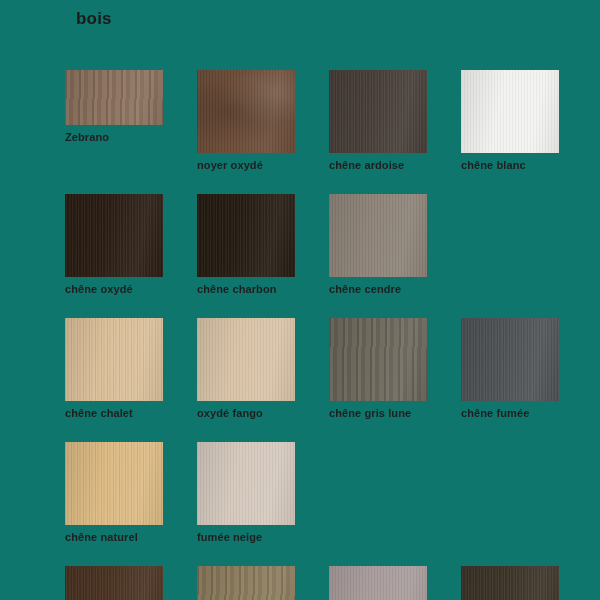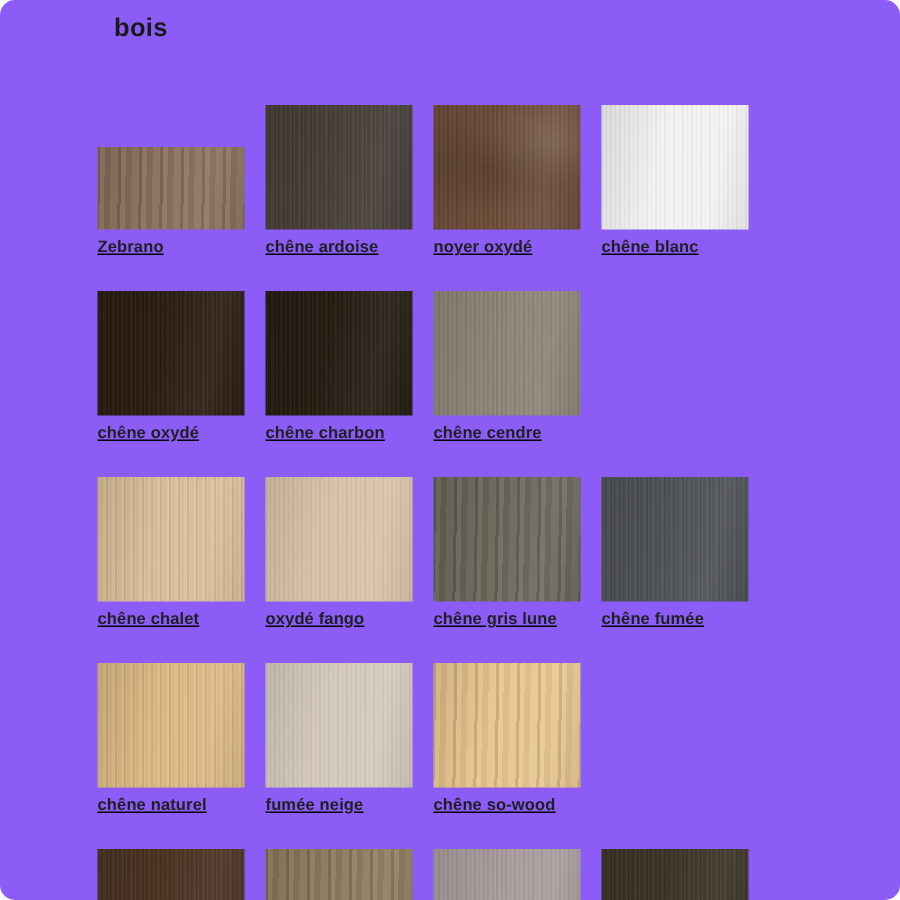--- a/index.html
+++ b/index.html
@@ -11,44 +11,42 @@
     width: 600px;
     height: 600px;
     font-family: "Liberation Sans", sans-serif;
     -webkit-font-smoothing: antialiased;
     overflow: hidden;
   }
   .page {
     position: relative;
     width: 600px;
     height: 600px;
-    background: #8b5cf6;
-    border-radius: 10px;
+    background: #0f766e;
   }
   .page-title {
     position: absolute;
     left: 76px;
     top: 9px;
     font-size: 17px;
     font-weight: bold;
     color: #1a1a1a;
     letter-spacing: 0.2px;
     line-height: 20px;
   }
   .swatch-grid {
     position: absolute;
     left: 65px;
     top: 70px;
     width: 472px;
   }
   .grid-row {
     display: flex;
-    gap: 14px;
-    align-items: flex-end;
-    text-decoration: underline;
+    gap: 34px;
+    align-items: flex-start;
   }
   .swatch-cell {
     width: 98px;
   }
   .swatch-chip {
     width: 98px;
     height: 83px;
     position: relative;
     overflow: hidden;
     background-color: #cccccc;
@@ -118,34 +116,34 @@
   <div class="swatch-grid">
       <div class="grid-row">
         <div class="swatch-cell">
           <div class="swatch-chip short" style="background-color: rgb(138, 111, 92);">
             <div class="grain vert-wide"></div>
             <div class="grain shade"></div>
           </div>
           <div class="swatch-label">Zebrano</div>
         </div>
         <div class="swatch-cell">
-          <div class="swatch-chip" style="background-color: rgb(71, 62, 56);">
-            <div class="grain vert-fine"></div>
-            <div class="grain shade"></div>
-          </div>
-          <div class="swatch-label">chêne ardoise</div>
-        </div>
-        <div class="swatch-cell">
           <div class="swatch-chip" style="background-color: rgb(107, 74, 54);">
             <div class="grain cathedral"></div>
             <div class="grain shade"></div>
           </div>
           <div class="swatch-label">noyer oxydé</div>
         </div>
         <div class="swatch-cell">
+          <div class="swatch-chip" style="background-color: rgb(71, 62, 56);">
+            <div class="grain vert-fine"></div>
+            <div class="grain shade"></div>
+          </div>
+          <div class="swatch-label">chêne ardoise</div>
+        </div>
+        <div class="swatch-cell">
           <div class="swatch-chip" style="background-color: rgb(242, 242, 240);">
             <div class="grain soft"></div>
             <div class="grain shade"></div>
           </div>
           <div class="swatch-label">chêne blanc</div>
         </div>
       </div>
       <div class="row-gap"></div>
       <div class="grid-row">
         <div class="swatch-cell">
@@ -210,27 +208,20 @@
           </div>
           <div class="swatch-label">chêne naturel</div>
         </div>
         <div class="swatch-cell">
           <div class="swatch-chip" style="background-color: rgb(212, 200, 188);">
             <div class="grain soft"></div>
             <div class="grain shade"></div>
           </div>
           <div class="swatch-label">fumée neige</div>
         </div>
-        <div class="swatch-cell">
-          <div class="swatch-chip" style="background-color: rgb(232, 197, 140);">
-            <div class="grain vert-wide"></div>
-            <div class="grain shade"></div>
-          </div>
-          <div class="swatch-label">chêne so-wood</div>
-        </div>
       </div>
       <div class="row-gap"></div>
       <div class="grid-row">
         <div class="swatch-cell">
           <div class="swatch-chip" style="background-color: rgb(74, 51, 34);">
             <div class="grain vert-fine"></div>
             <div class="grain shade"></div>
           </div>
         </div>
         <div class="swatch-cell">

